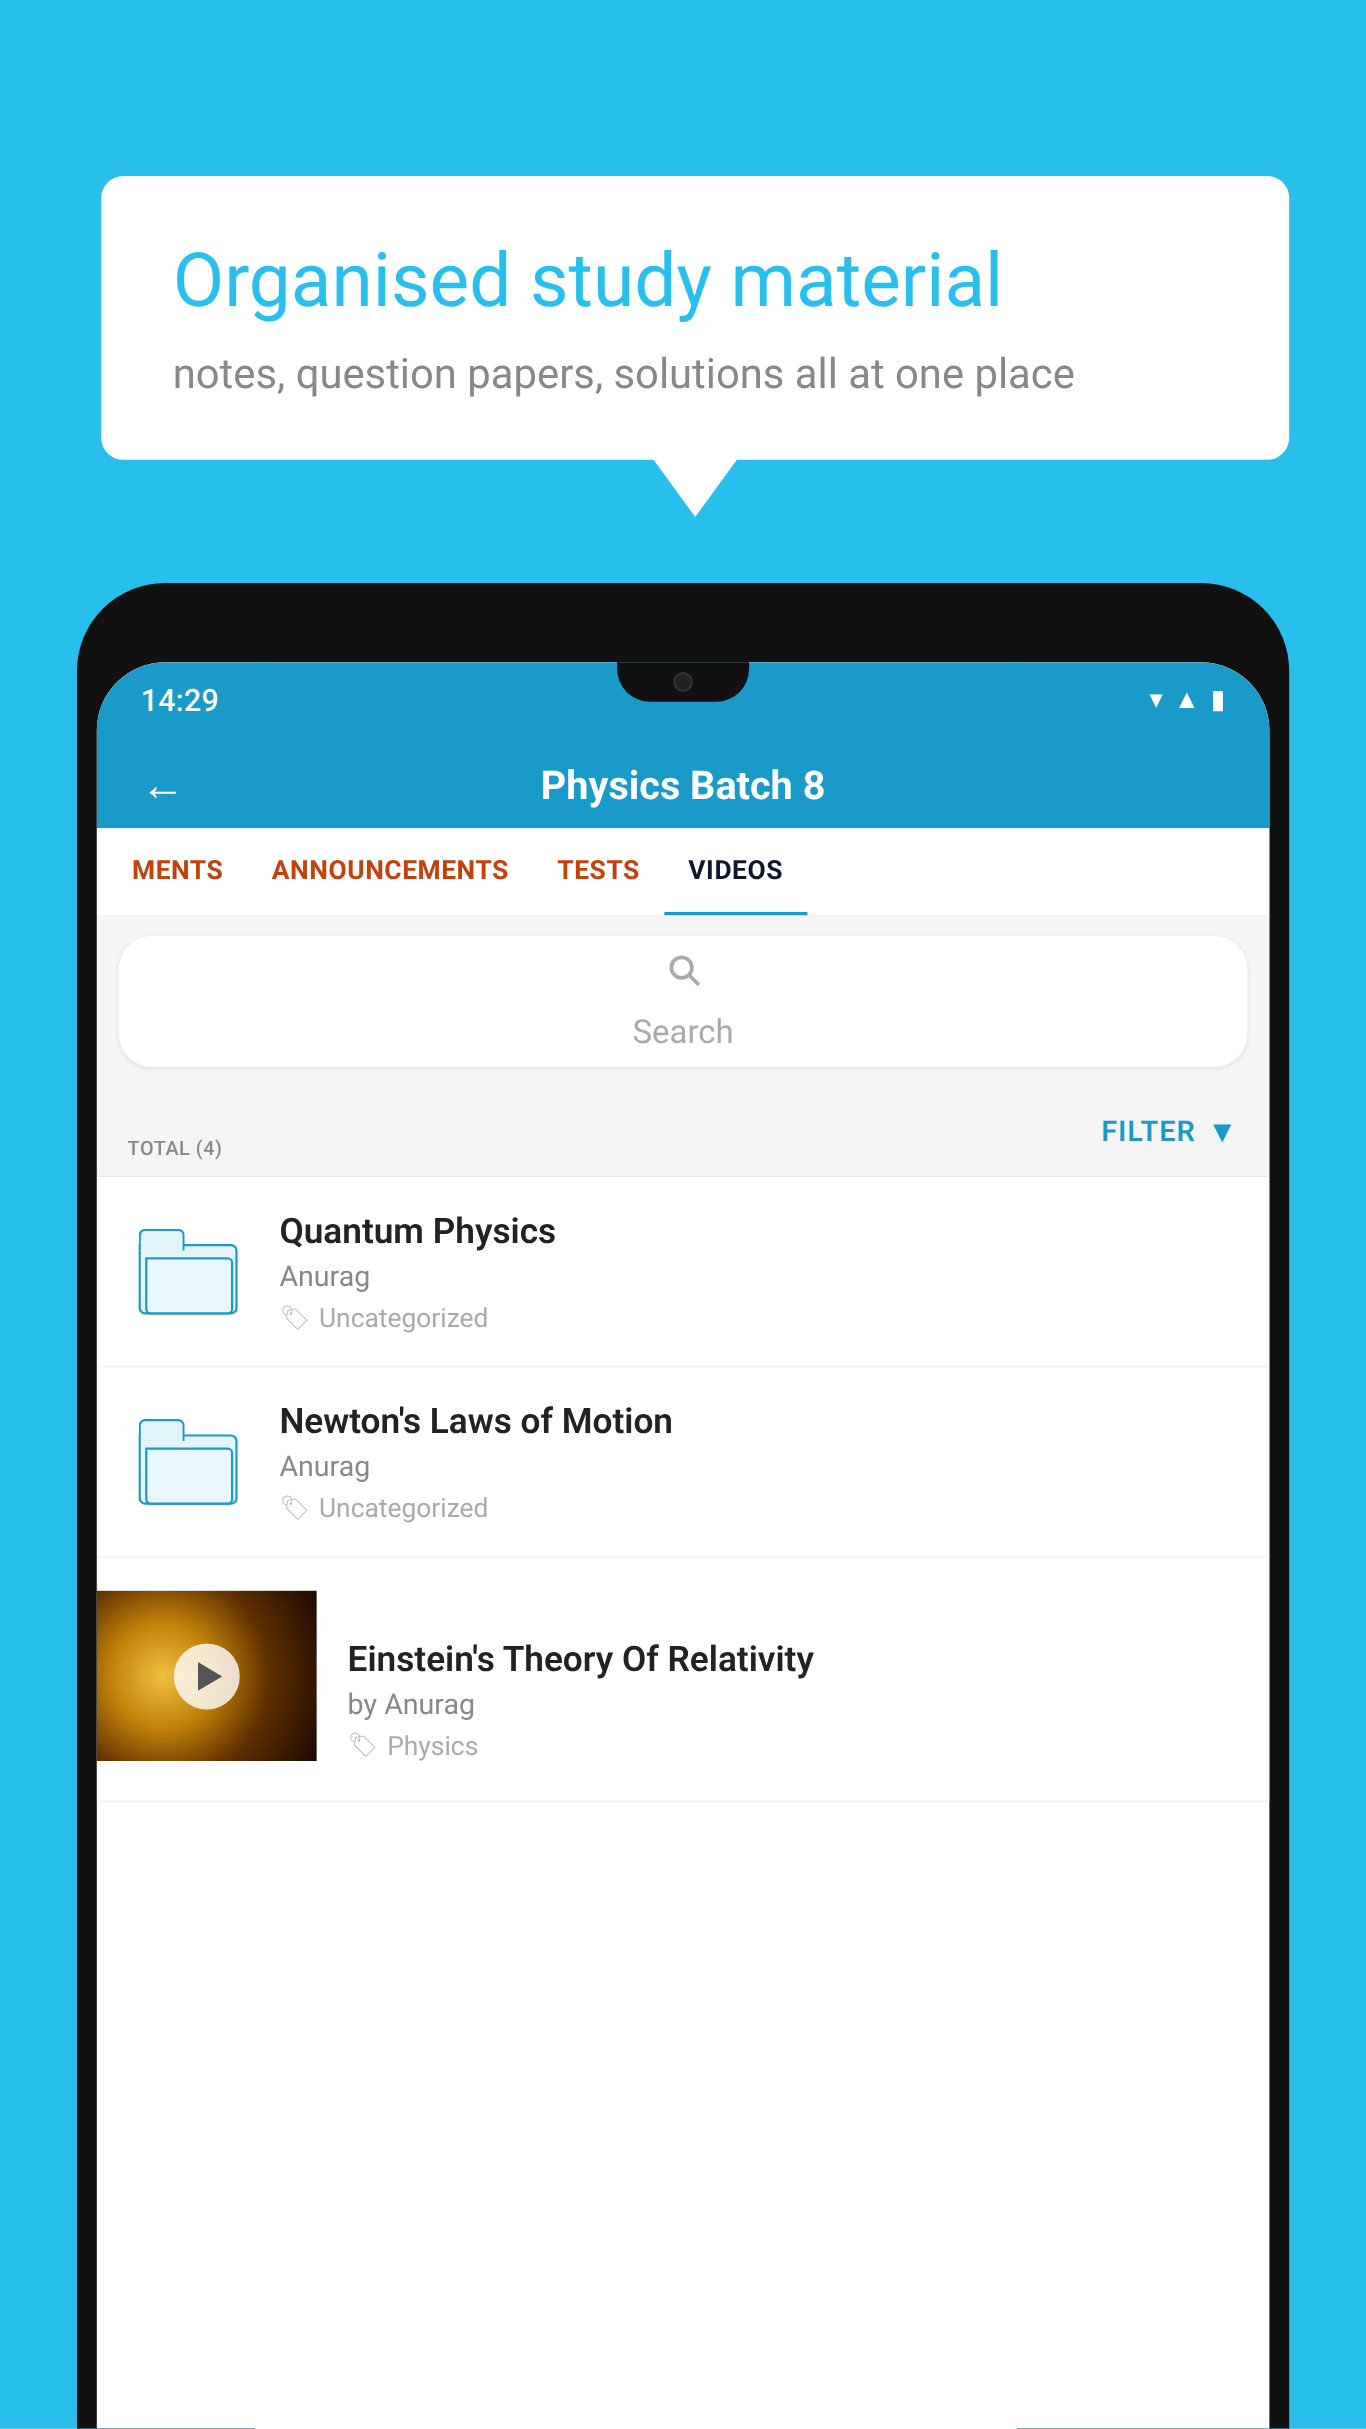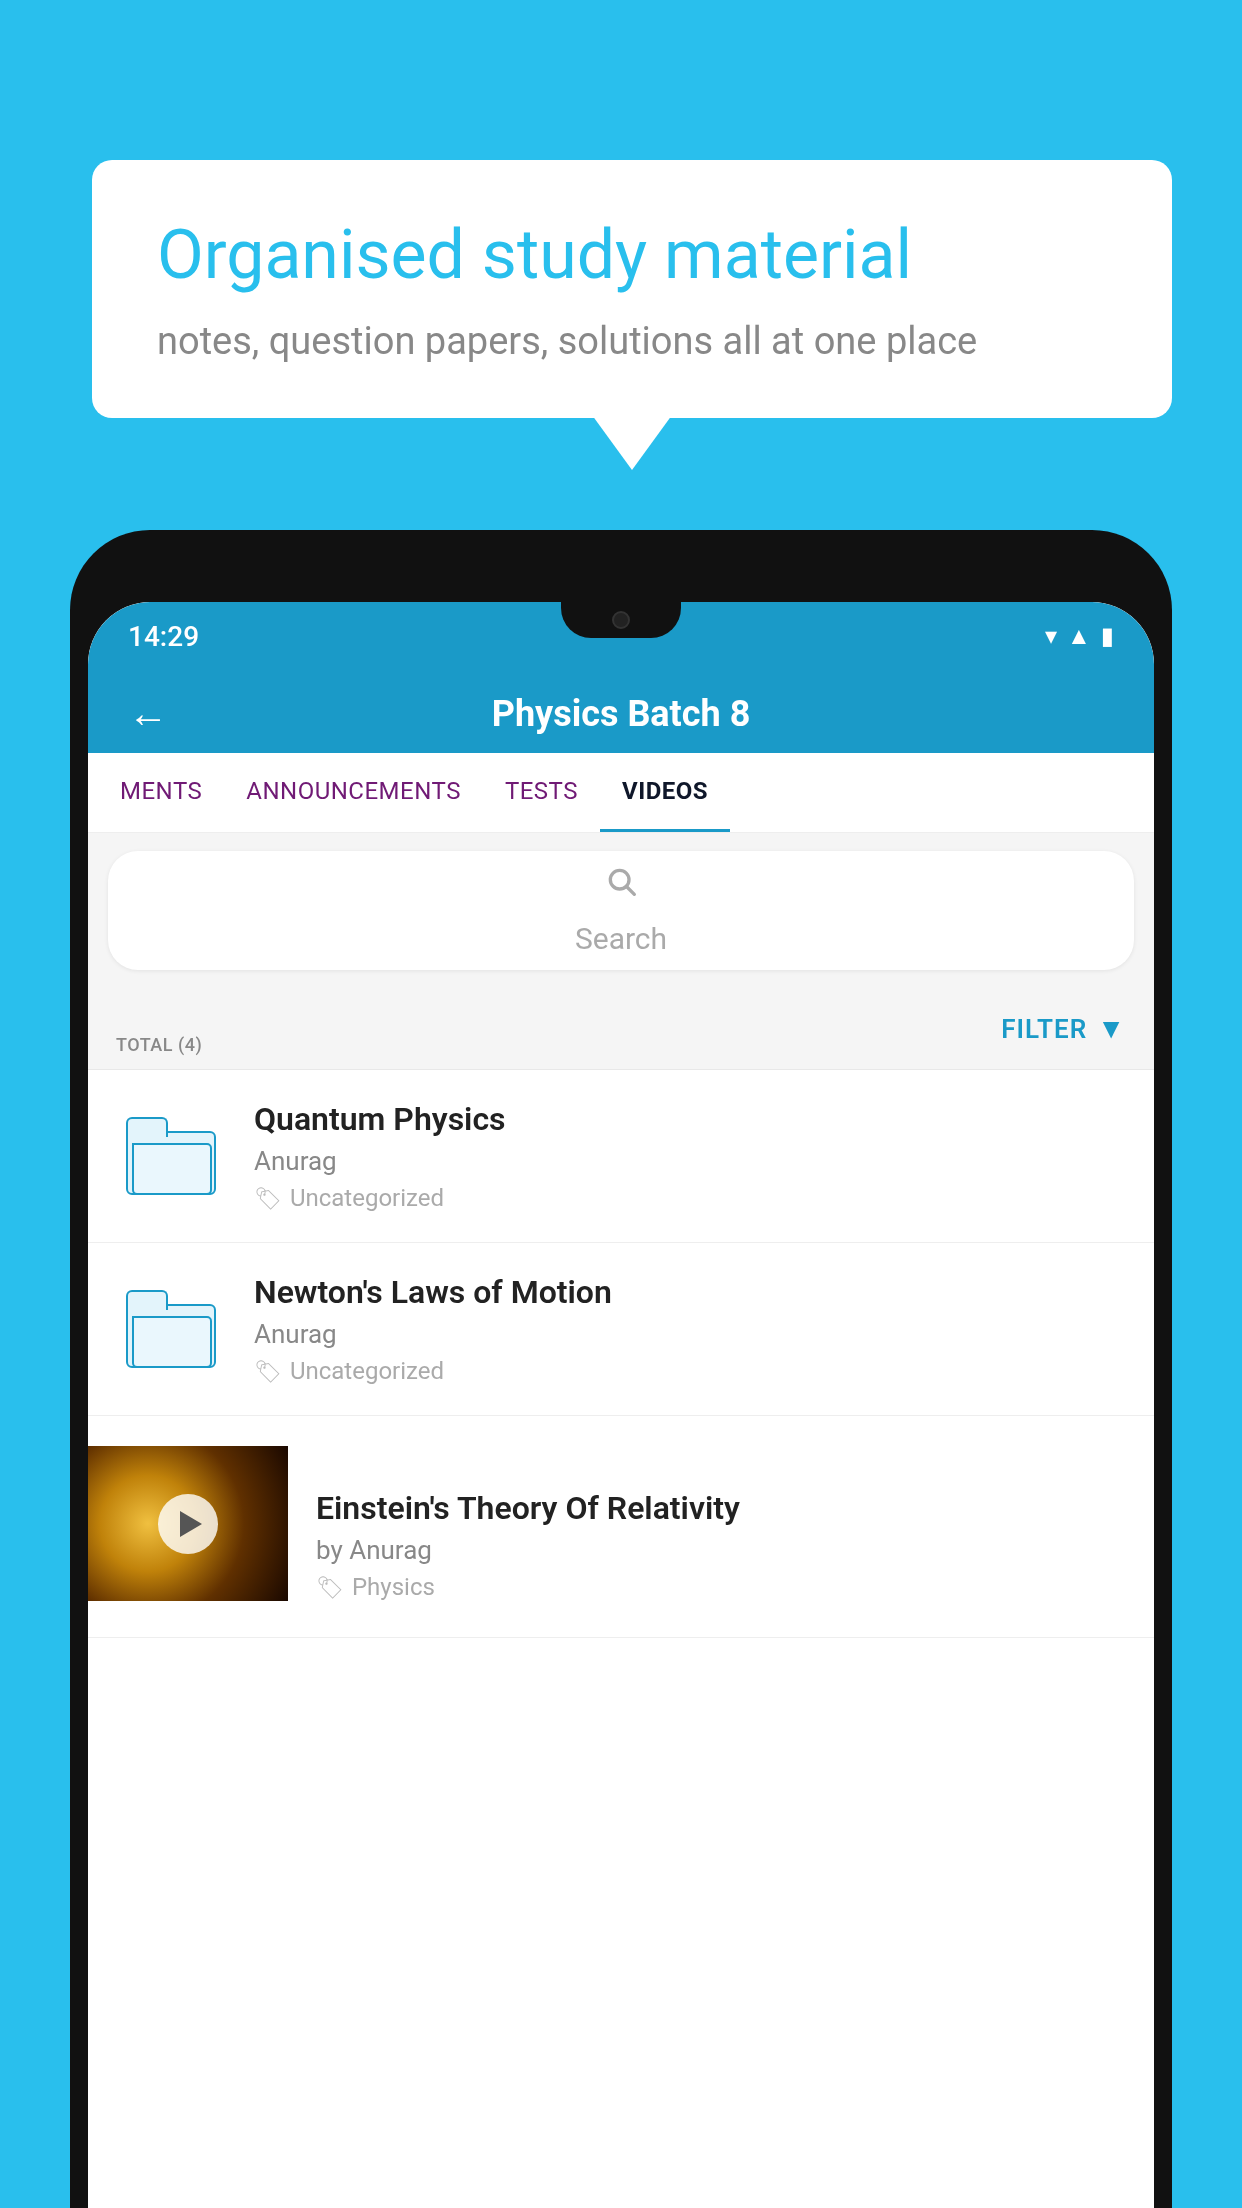--- a/index.html
+++ b/index.html
@@ -170,22 +170,22 @@
     .tabs-bar {
       background: white;
       display: flex;
       border-bottom: 1px solid #eee;
       padding: 0 10px;
     }
 
     .tab-item {
       padding: 24px 22px;
       font-size: 24px;
-      color: #701a75;
-      font-weight: 400;
+      color: #c2410c;
+      font-weight: 700;
       letter-spacing: 0.5px;
       text-transform: uppercase;
       cursor: pointer;
       border-bottom: 3px solid transparent;
     }
 
     .tab-item.active {
       color: #0f172a;
       border-bottom: 3px solid #1A9AC8;
       font-weight: 700;

